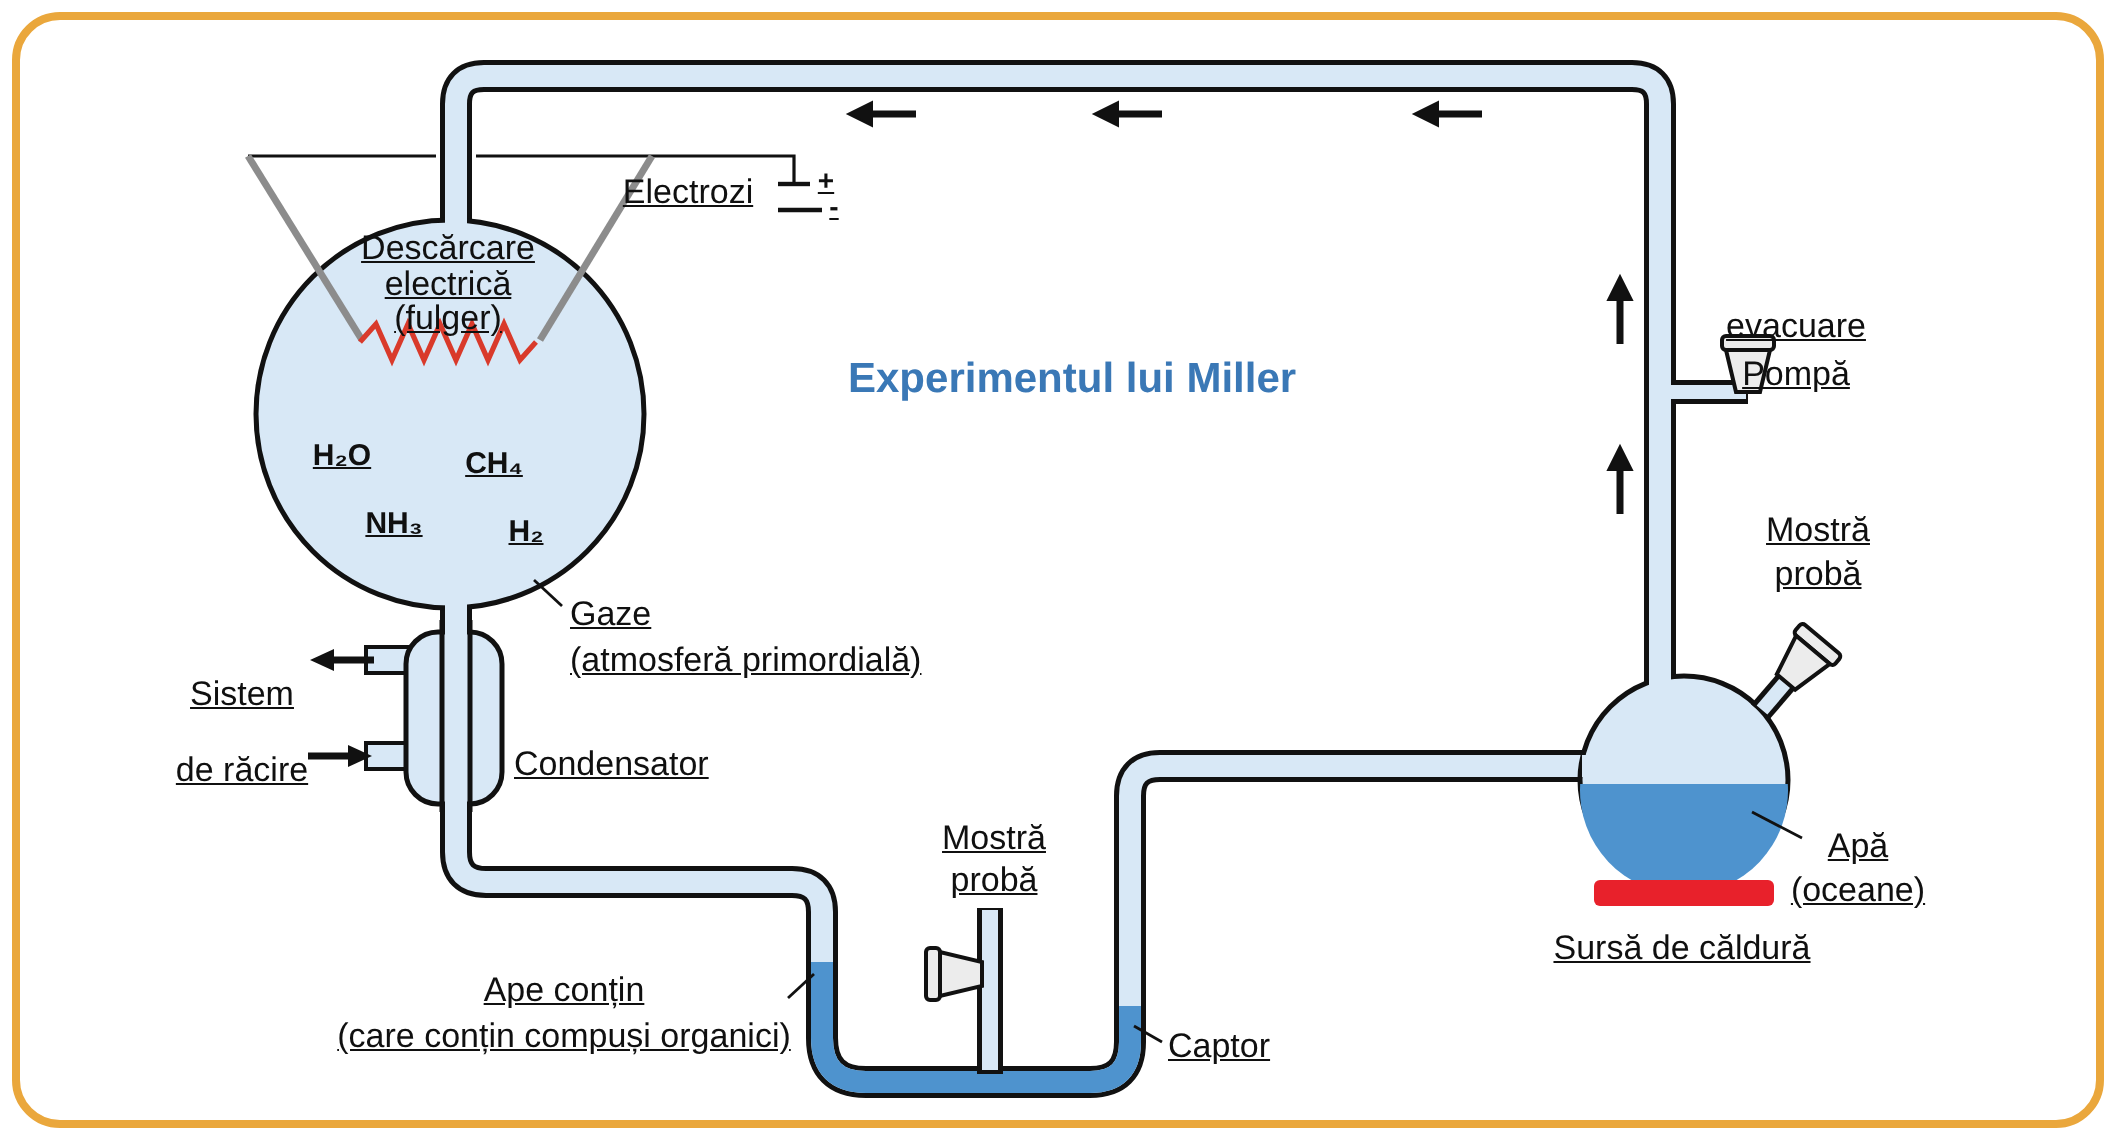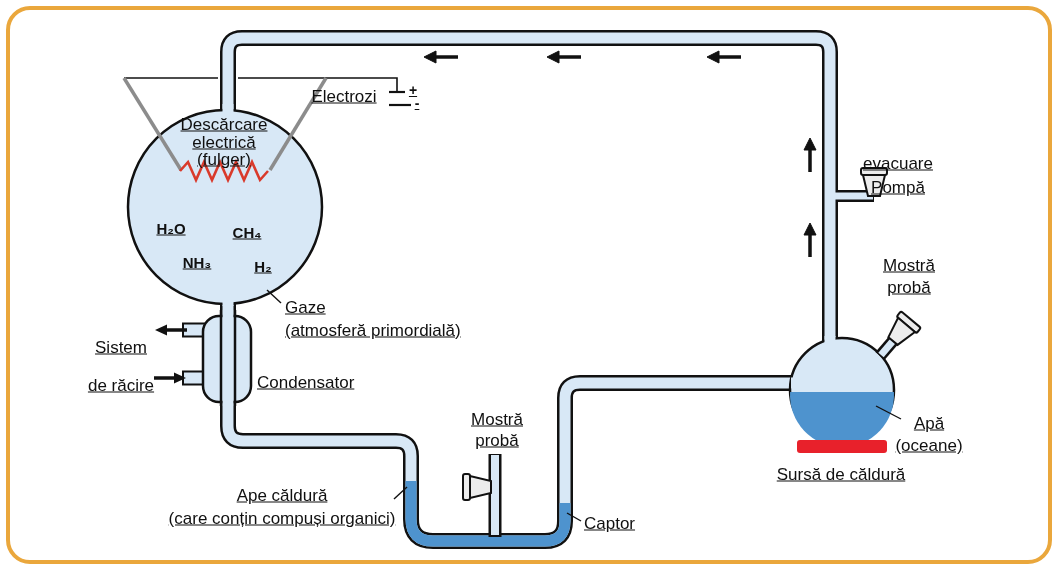--- a/index.html
+++ b/index.html
@@ -123,20 +123,21 @@
     </g>
 
     <g stroke="#111111" stroke-width="1.4">
       <line x1="267" y1="290" x2="281" y2="303"></line>
       <line x1="876" y1="406" x2="901" y2="419"></line>
       <line x1="567" y1="513" x2="581" y2="521"></line>
       <line x1="394" y1="499" x2="407" y2="487"></line>
     </g>
   </svg>
 
+  <div class="title" style="left:424px;top:190px;">Experimentul lui Miller</div>
 
   <div class="lbl" style="left:344px;top:96px;">Electrozi</div>
   <div class="lbl sign" style="left:413px;top:90px;">+</div>
   <div class="lbl sign" style="left:417px;top:103px;">-</div>
 
   <div class="lbl" style="left:224px;top:124px;">Descărcare</div>
   <div class="lbl" style="left:224px;top:142px;text-align:right;">electrică</div>
   <div class="lbl" style="left:224px;top:159px;">(fulger)</div>
 
   <div class="lbl formula" style="left:171px;top:228px;">H₂O</div>
@@ -144,21 +145,21 @@
   <div class="lbl formula" style="left:197px;top:262px;">NH₃</div>
   <div class="lbl formula" style="left:263px;top:266px;">H₂</div>
 
   <div class="lbl lbl-l" style="left:285px;top:307px;">Gaze</div>
   <div class="lbl lbl-l" style="left:285px;top:330px;">(atmosferă primordială)</div>
 
   <div class="lbl" style="left:121px;top:347px;">Sistem</div>
   <div class="lbl" style="left:121px;top:369px;margin-top:16px;">de răcire</div>
   <div class="lbl lbl-l" style="left:257px;top:382px;">Condensator</div>
 
-  <div class="lbl" style="left:282px;top:495px;">Ape căldură</div>
+  <div class="lbl" style="left:282px;top:495px;">Ape conțin</div>
   <div class="lbl" style="left:282px;top:518px;">(care conțin compuși organici)</div>
 
   <div class="lbl" style="left:497px;top:419px;">Mostră</div>
   <div class="lbl" style="left:497px;top:440px;">probă</div>
   <div class="lbl lbl-l" style="left:584px;top:523px;">Captor</div>
 
   <div class="lbl" style="left:898px;top:141px;margin-top:46px;">Pompă</div>
   <div class="lbl" style="left:898px;top:163px;">evacuare</div>
 
   <div class="lbl" style="left:909px;top:265px;">Mostră</div>

